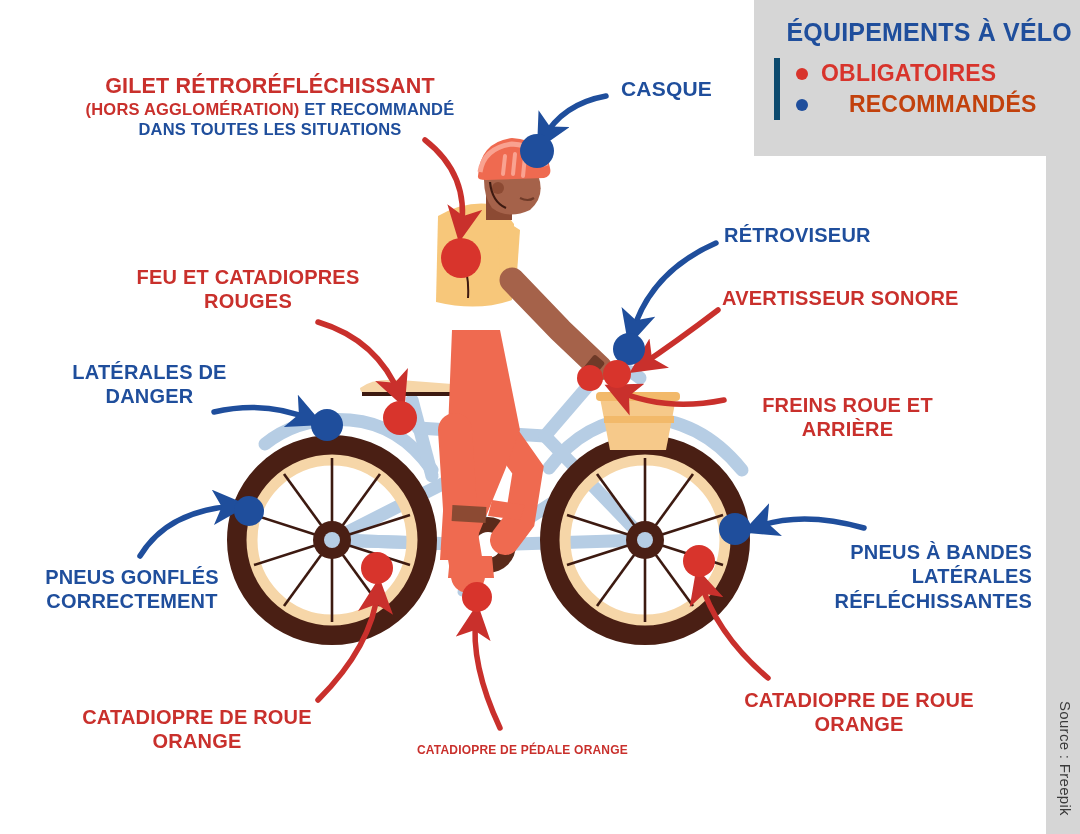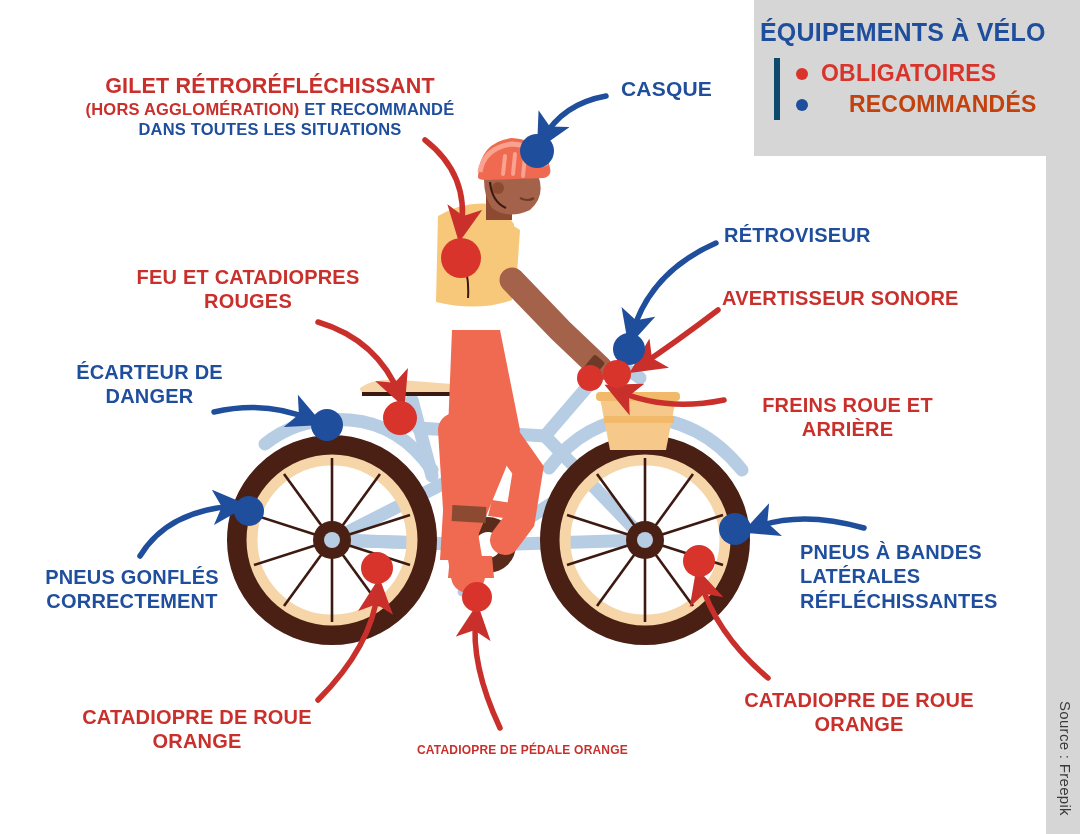--- a/index.html
+++ b/index.html
@@ -24,21 +24,21 @@
     position:absolute;right:0;top:0;width:34px;height:834px;
     background:#d6d6d6;
   }
 
   
   .legend{
     position:absolute;left:760px;top:18px;width:312px;height:124px;
   }
   .legend-title{
     color:#1f4e9c;font-size:25px;font-weight:bold;letter-spacing:.2px;
-    text-align:left;white-space:nowrap;
+    text-align:right;white-space:nowrap;
   }
   .legend-items{
     margin-top:11px;padding-left:16px;border-left:6px solid #0c4a6e;
     margin-left:14px;
   }
   .legend-row{display:flex;align-items:center;gap:13px;height:31px;}
   .bullet{width:12px;height:12px;border-radius:50%;flex:0 0 12px;}
   .bullet.red{background:#d8342c;}
   .bullet.blue{background:#1f4e9c;}
   .legend-label{font-size:23px;font-weight:bold;letter-spacing:.2px;}
@@ -67,21 +67,21 @@
   .l-gilet .sub .r{color:#c9302c;}
   .l-gilet .sub .b{color:#1f4e9c;}
 
   .l-casque{left:621px;top:76px;font-size:21px;}
   .l-retro{left:724px;top:223px;font-size:20px;}
   .l-avert{left:722px;top:286px;font-size:20px;}
   .l-freins{left:730px;top:393px;width:235px;text-align:center;font-size:20px;}
   .l-feu{left:118px;top:265px;width:260px;text-align:center;font-size:20px;}
   .l-ecart{left:62px;top:360px;width:175px;text-align:center;font-size:20px;}
   .l-pneusg{left:22px;top:565px;width:220px;text-align:center;font-size:20px;}
-  .l-pneusb{left:800px;top:540px;width:232px;text-align:left;font-size:20px;}
+  .l-pneusb{left:800px;top:540px;width:232px;text-align:right;font-size:20px;}
   .l-catroue-r{left:718px;top:688px;width:282px;text-align:center;font-size:20px;}
   .l-catroue-l{left:52px;top:705px;width:290px;text-align:center;font-size:20px;}
   .l-catped{left:370px;top:743px;width:305px;text-align:center;font-size:12px;}
 
   svg.art{position:absolute;left:0;top:0;width:1046px;height:834px;}
 </style>
 </head>
 <body>
 
 <div id="root">
@@ -288,21 +288,21 @@
       <span class="r">(HORS AGGLOMÉRATION)</span><span class="b"> ET RECOMMANDÉ</span><br>
       <span class="b">DANS TOUTES LES SITUATIONS</span>
     </span>
   </div>
 
   <div class="lbl blue l-casque">CASQUE</div>
   <div class="lbl blue l-retro">RÉTROVISEUR</div>
   <div class="lbl red l-avert">AVERTISSEUR SONORE</div>
   <div class="lbl red l-freins">FREINS ROUE ET ARRIÈRE</div>
   <div class="lbl red l-feu">FEU ET CATADIOPRES ROUGES</div>
-  <div class="lbl blue l-ecart">ÉCARTEUR DE DANGER</div>
+  <div class="lbl blue l-ecart">LATÉRALES DE DANGER</div>
   <div class="lbl blue l-pneusg">PNEUS GONFLÉS CORRECTEMENT</div>
   <div class="lbl blue l-pneusb">PNEUS À BANDES LATÉRALES RÉFLÉCHISSANTES</div>
   <div class="lbl red l-catroue-r">CATADIOPRE DE ROUE ORANGE</div>
   <div class="lbl red l-catroue-l">CATADIOPRE DE ROUE ORANGE</div>
   <div class="lbl red l-catped">CATADIOPRE DE PÉDALE ORANGE</div>
 
   <div class="source">Source : Freepik</div>
 </div>
 
 </body></html>

